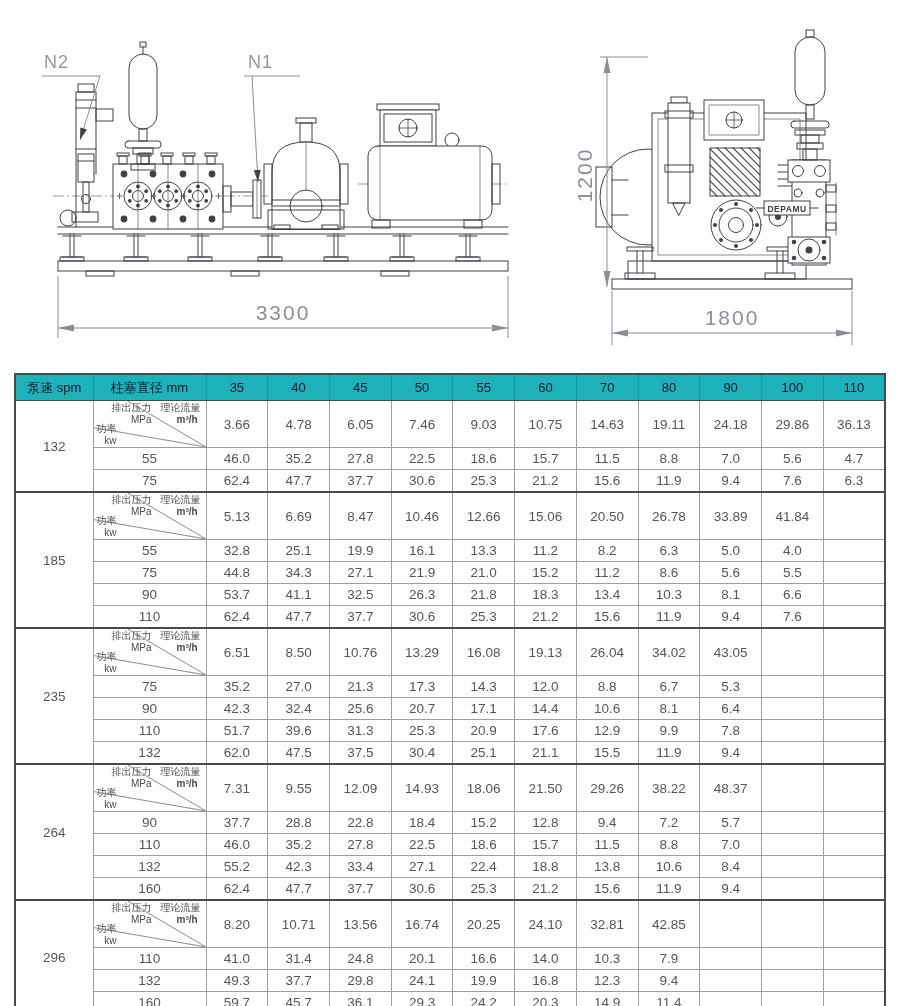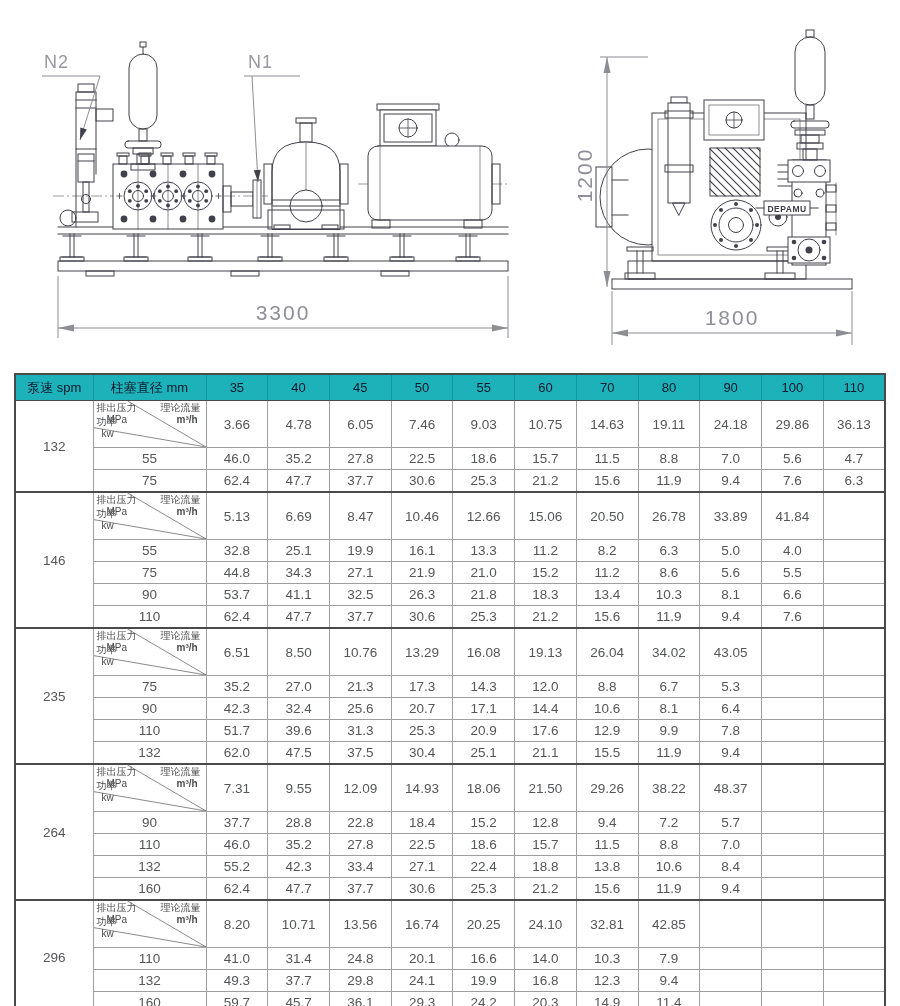--- a/index.html
+++ b/index.html
@@ -35,23 +35,23 @@
       color:#555658;font-size:13.5px;padding:0;}
   tr.row-flow td{height:46px;}
   tr.row-data td{height:21px;}
   tr.block-start td{border-top:2px solid #4a4a4c;}
   td.cell-diag{position:relative;padding:0;}
   .diag-wrap{position:absolute;inset:0;overflow:hidden;}
   .diag-lines{position:absolute;inset:0;width:100%;height:100%;}
   .diag-lines line{stroke:#8a8b8d;stroke-width:1;vector-effect:non-scaling-stroke;}
   .diag-wrap div{position:absolute;font-size:10px;line-height:1.18;color:#4a4b4d;
       white-space:nowrap;}
-  .diag-tl{top:1px;left:3px;text-align:left;}
+  .diag-tl{top:1px;left:18px;text-align:right;}
   .diag-tr{top:1px;right:5px;text-align:left;}
-  .diag-bl{bottom:7px;left:3px;text-align:left;}
+  .diag-bl{bottom:0;left:3px;text-align:right;}
   .diag-wrap .unit{display:block;}
   .diag-tl .unit{padding-left:10px;}
   .diag-tr .unit{padding-left:16px;font-weight:bold;}
   .diag-bl .unit{padding-left:5px;}
 </style>
 </head>
 <body>
 
 <div class="drawings">
 
@@ -502,21 +502,21 @@
           <td>30.6</td>
           <td>25.3</td>
           <td>21.2</td>
           <td>15.6</td>
           <td>11.9</td>
           <td>9.4</td>
           <td>7.6</td>
           <td>6.3</td>
         </tr>
         <tr class="row-flow block-start">
-          <td rowspan="5">146</td>
+          <td rowspan="5">185</td>
           <td class="cell-diag">
   <div class="diag-wrap">
     <svg class="diag-lines" viewBox="0 0 100 100" preserveAspectRatio="none">
       <line x1="30" y1="0" x2="100" y2="100"></line>
       <line x1="0" y1="58" x2="100" y2="100"></line>
     </svg>
     <div class="diag-tl">
       <span>排出压力</span>
       <span class="unit">MPa</span>
     </div>

